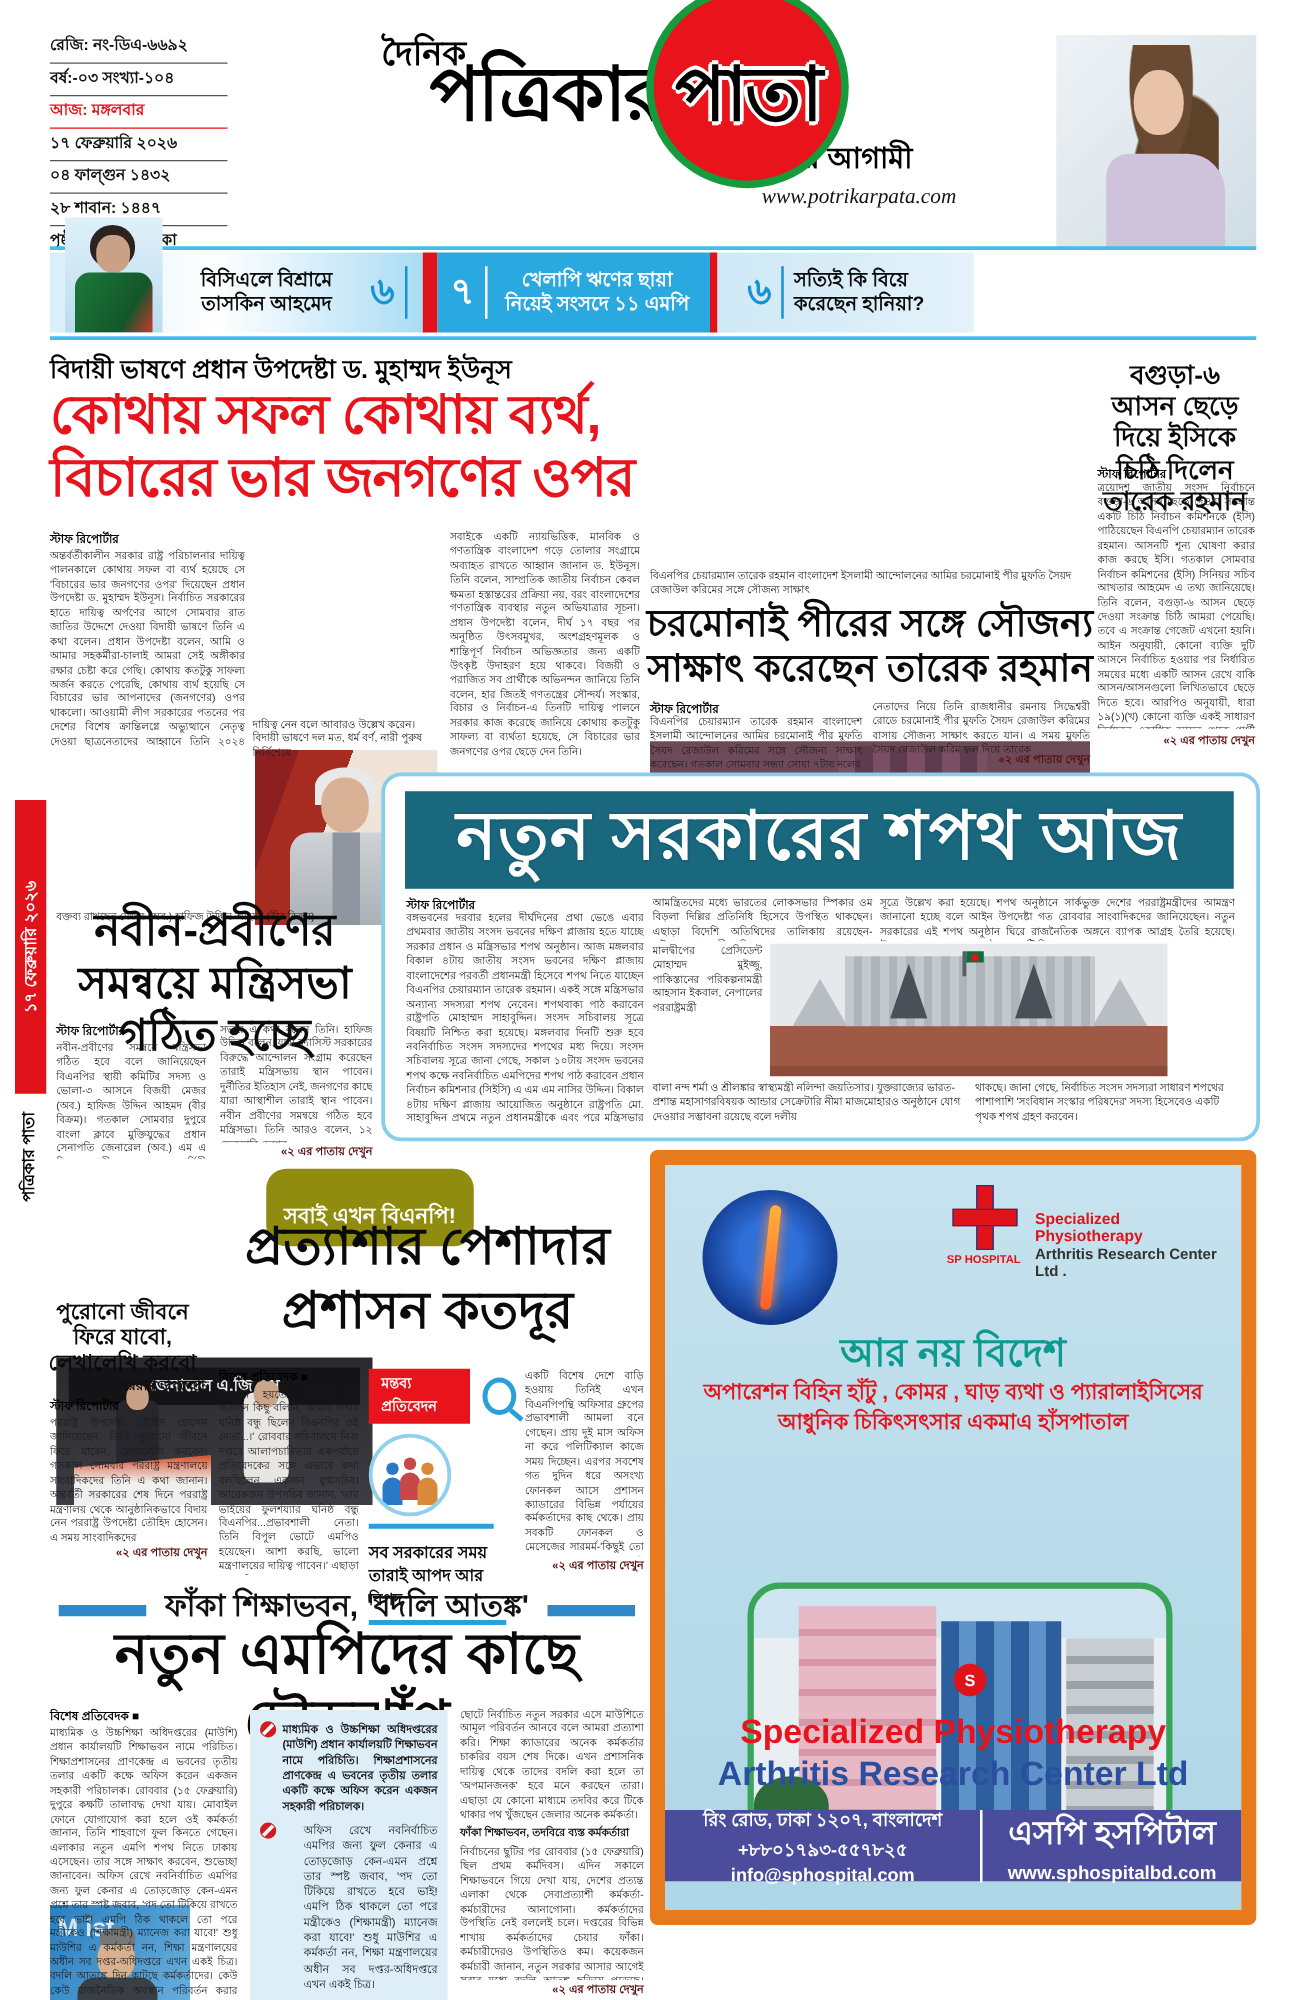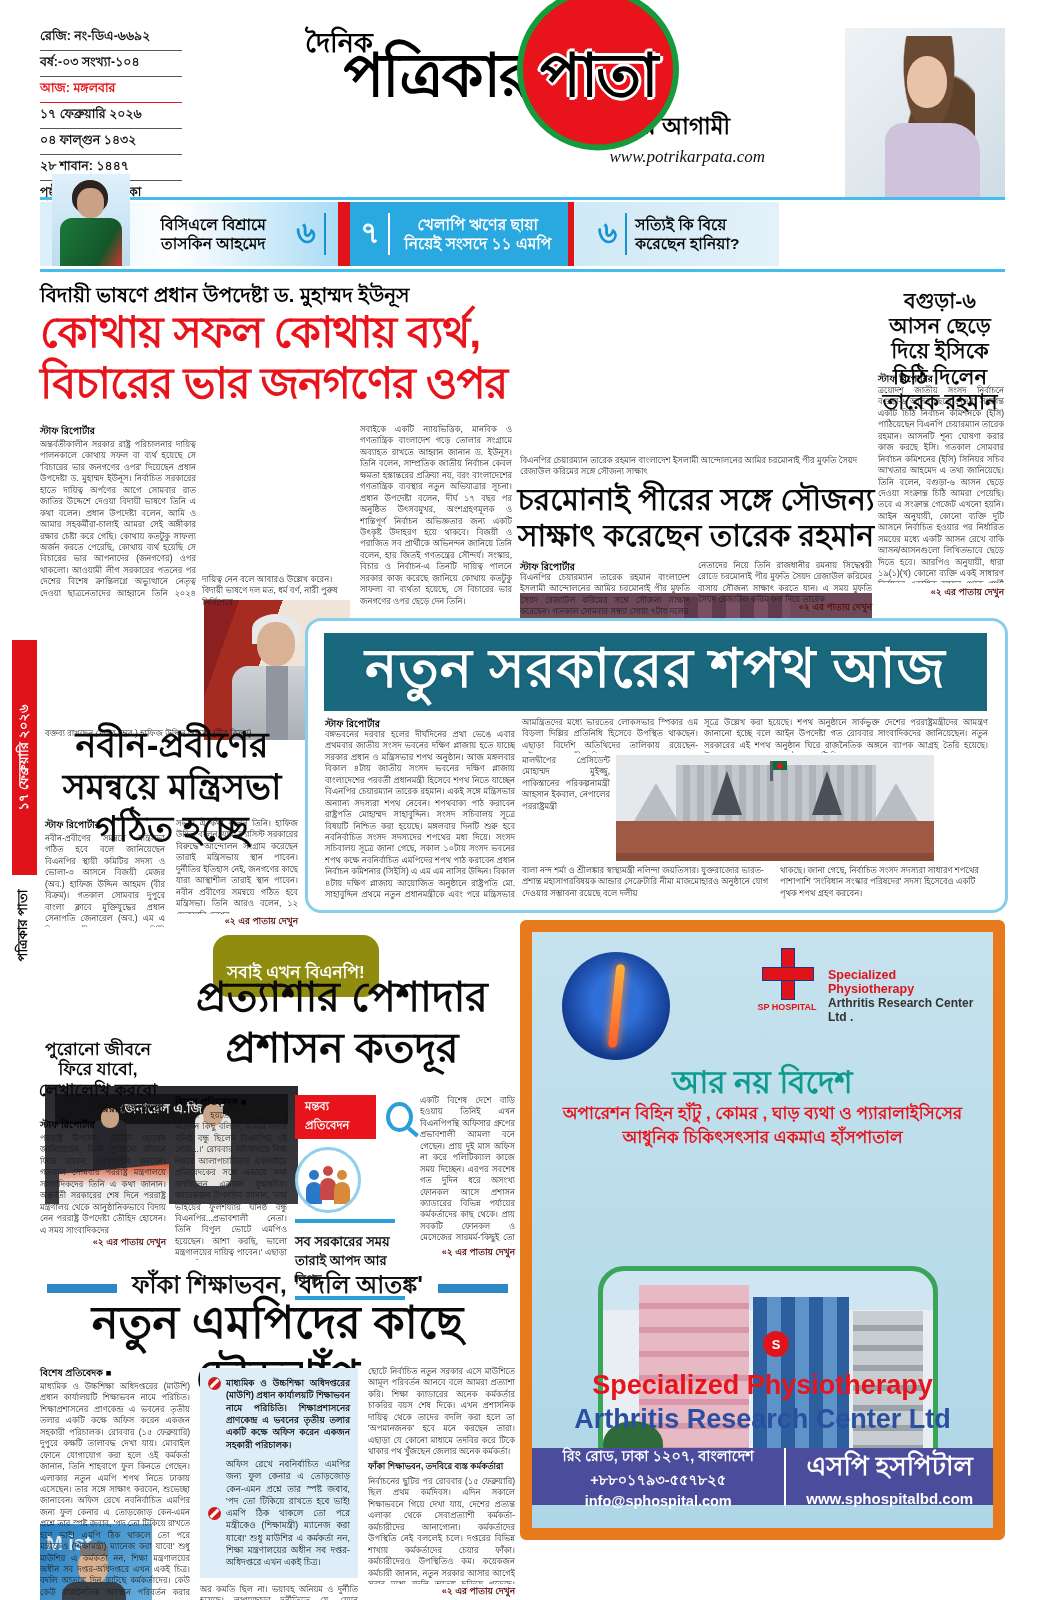--- a/index.html
+++ b/index.html
@@ -266,21 +266,21 @@
   <div class="abs" style="left:40px;top:1366px;width:150px;height:230px;">
     <div class="byline">বিশেষ প্রতিবেদক ■</div>
     <div class="bb" style="height:216px;">মাধ্যমিক ও উচ্চশিক্ষা অধিদপ্তরের (মাউশি) প্রধান কার্যালয়টি শিক্ষাভবন নামে পরিচিত। শিক্ষাপ্রশাসনের প্রাণকেন্দ্র এ ভবনের তৃতীয় তলার একটি কক্ষে অফিস করেন একজন সহকারী পরিচালক। রোববার (১৫ ফেব্রুয়ারি) দুপুরে কক্ষটি তালাবদ্ধ দেখা যায়। মোবাইল ফোনে যোগাযোগ করা হলে ওই কর্মকর্তা জানান, তিনি শাহবাগে ফুল কিনতে গেছেন। এলাকার নতুন এমপি শপথ নিতে ঢাকায় এসেছেন। তার সঙ্গে সাক্ষাৎ করবেন, শুভেচ্ছা জানাবেন। অফিস রেখে নবনির্বাচিত এমপির জন্য ফুল কেনার এ তোড়জোড় কেন-এমন প্রশ্নে তার স্পষ্ট জবাব, 'পদ তো টিকিয়ে রাখতে হবে ভাই! এমপি ঠিক থাকলে তো পরে মন্ত্রীকেও (শিক্ষামন্ত্রী) ম্যানেজ করা যাবে!' শুধু মাউশির এ কর্মকর্তা নন, শিক্ষা মন্ত্রণালয়ের অধীন সব দপ্তর-অধিদপ্তরে এখন একই চিত্র। বদলি আতঙ্কে দিন কাটছে কর্মকর্তাদের। কেউ কেউ রাজনৈতিক অবস্থান পরিবর্তন করার চেষ্টায় ব্যস্ত। সবার উদ্দেশ্য 'গাডজনক' বিবেচিত মাউশির পদ টিকিয়ে রাখা। অন্তর্বর্তী সরকারের মেয়াদে শিক্ষাপ্রশাসনে চেইন</div>
   </div>
   <div class="abs" style="left:200px;top:1368px;width:158px;">
     <div style="background:#ddeef8;padding:9px 8px;">
       <div style="display:flex;gap:5px;margin-bottom:7px;">
         <span class="banico"></span>
         <span style="font-size:8.8px;line-height:1.4;font-weight:bold;text-align:justify;">মাধ্যমিক ও উচ্চশিক্ষা অধিদপ্তরের (মাউশি) প্রধান কার্যালয়টি শিক্ষাভবন নামে পরিচিতি। শিক্ষাপ্রশাসনের প্রাণকেন্দ্র এ ভবনের তৃতীয় তলার একটি কক্ষে অফিস করেন একজন সহকারী পরিচালক।</span>
       </div>
-      <div style="display:flex;gap:5px;align-items:center;">
+      <div style="display:flex;gap:22px;">
         <span class="banico"></span>
         <span style="font-size:8.8px;line-height:1.4;text-align:justify;">অফিস রেখে নবনির্বাচিত এমপির জন্য ফুল কেনার এ তোড়জোড় কেন-এমন প্রশ্নে তার স্পষ্ট জবাব, 'পদ তো টিকিয়ে রাখতে হবে ভাই! এমপি ঠিক থাকলে তো পরে মন্ত্রীকেও (শিক্ষামন্ত্রী) ম্যানেজ করা যাবে!' শুধু মাউশির এ কর্মকর্তা নন, শিক্ষা মন্ত্রণালয়ের অধীন সব দপ্তর-অধিদপ্তরে এখন একই চিত্র।</span>
       </div>
     </div>
     <div class="bb" style="margin-top:6px;height:40px;">অর কমতি ছিল না। ভয়াবহ অনিয়ম ও দুর্নীতি হয়েছে। লাগামছাড়া দুর্নীতিতে যে, যেমন পেরেছেন দুই হাতে আয় করেছেন। জনগণের</div>
   </div>
   <div class="abs" style="left:368px;top:1366px;width:147px;height:232px;">
     <div class="bb" style="height:92px;">ছোটে নির্বাচিত নতুন সরকার এসে মাউশিতে আমূল পরিবর্তন আনবে বলে আমরা প্রত্যাশা করি। শিক্ষা ক্যাডারের অনেক কর্মকর্তার চাকরির বয়স শেষ দিকে। এখন প্রশাসনিক দায়িত্ব থেকে তাদের বদলি করা হলে তা 'অপমানজনক' হবে মনে করছেন তারা। এছাড়া যে কোনো মাধ্যমে তদবির করে টিকে থাকার পথ খুঁজছেন জেলার অনেক কর্মকর্তা।</div>
     <div style="font-size:8.6px;font-weight:bold;margin:2px 0;">ফাঁকা শিক্ষাভবন, তদবিরে ব্যস্ত কর্মকর্তারা</div>
     <div class="bb" style="height:108px;">নির্বাচনের ছুটির পর রোববার (১৫ ফেব্রুয়ারি) ছিল প্রথম কর্মদিবস। এদিন সকালে শিক্ষাভবনে গিয়ে দেখা যায়, দেশের প্রত্যন্ত এলাকা থেকে সেবাপ্রত্যাশী কর্মকর্তা-কর্মচারীদের আনাগোনা। কর্মকর্তাদের উপস্থিতি নেই বললেই চলে। দপ্তরের বিভিন্ন শাখায় কর্মকর্তাদের চেয়ার ফাঁকা। কর্মচারীদেরও উপস্থিতিও কম। কয়েকজন কর্মচারী জানান, নতুন সরকার আসার আগেই সবার মধ্যে বদলি আতঙ্ক ছড়িয়ে পড়েছে। চেয়ার ও পদায়ন ঠিক রাখতে গদা নির্বাচিত বিভিন্ন সংসদ সদস্যের বাড়িতে ছুটছেন তারা। বিএনপিপন্থি শিক্ষকরা কে, কোন</div>

